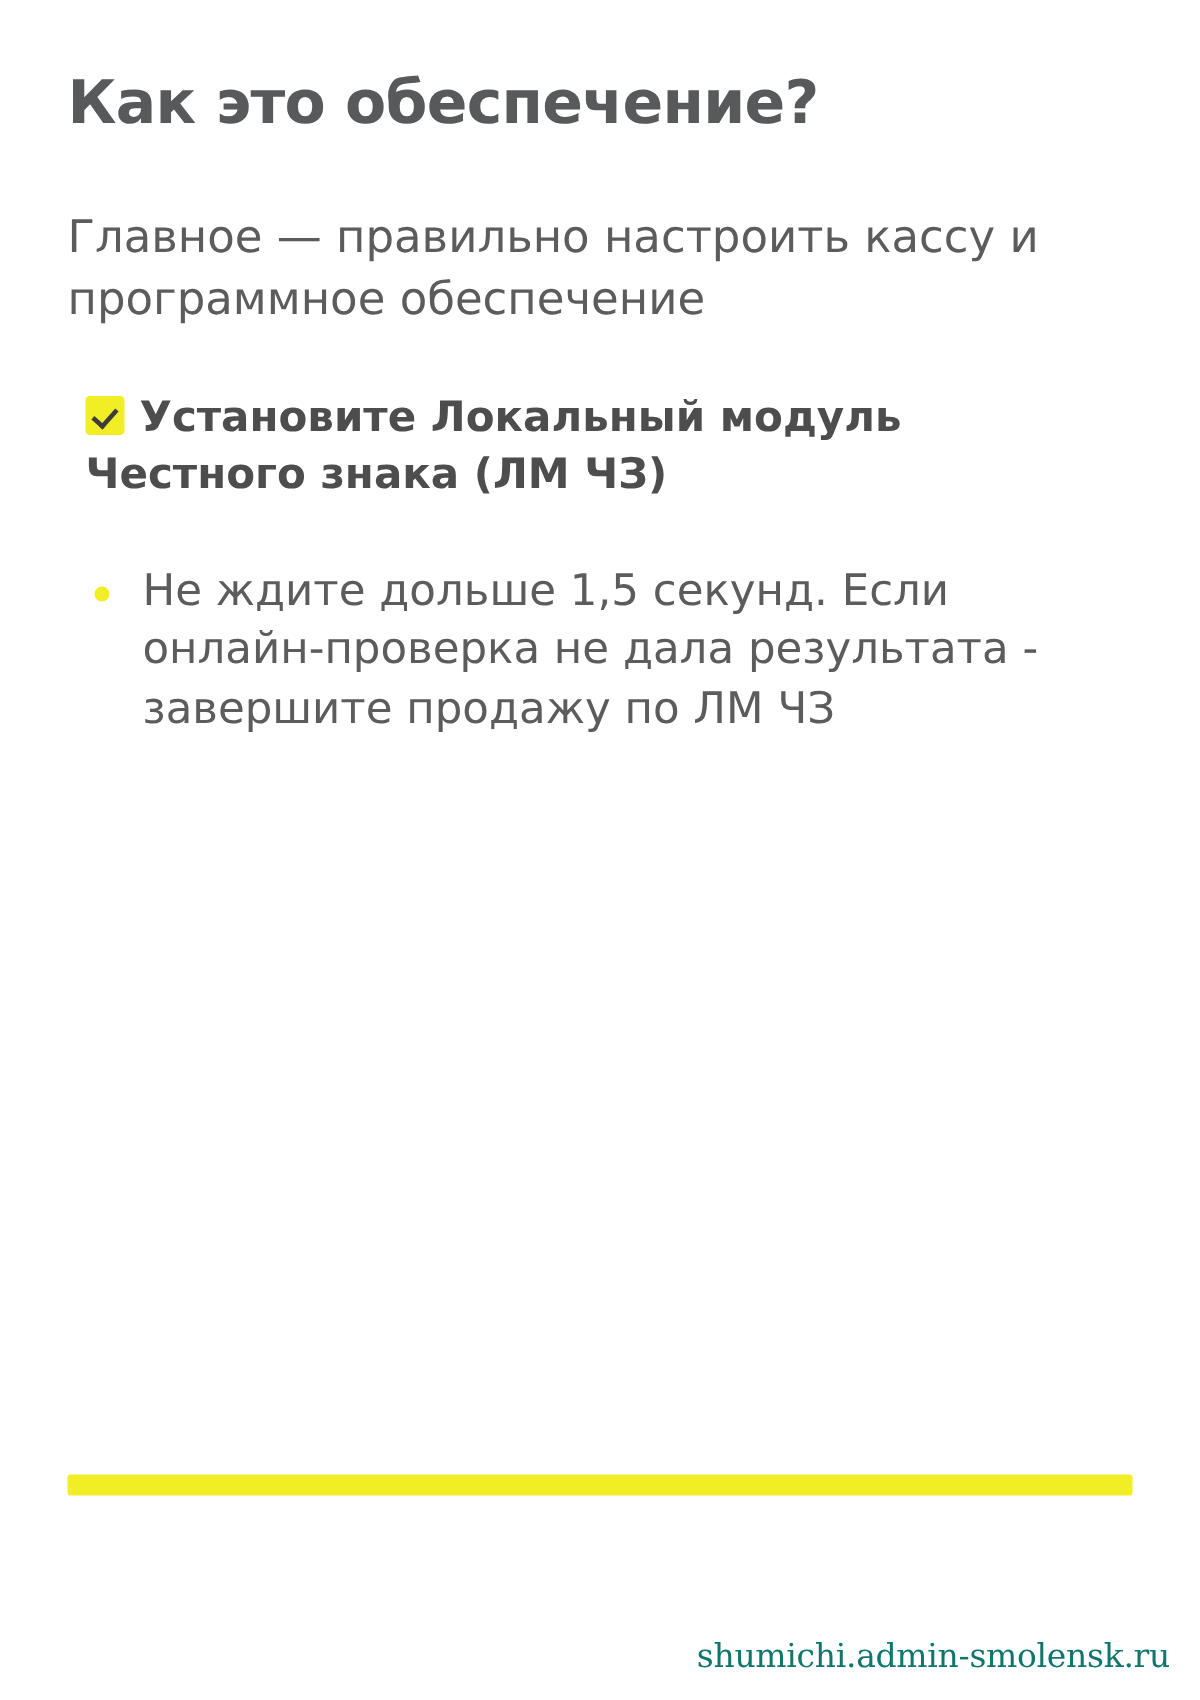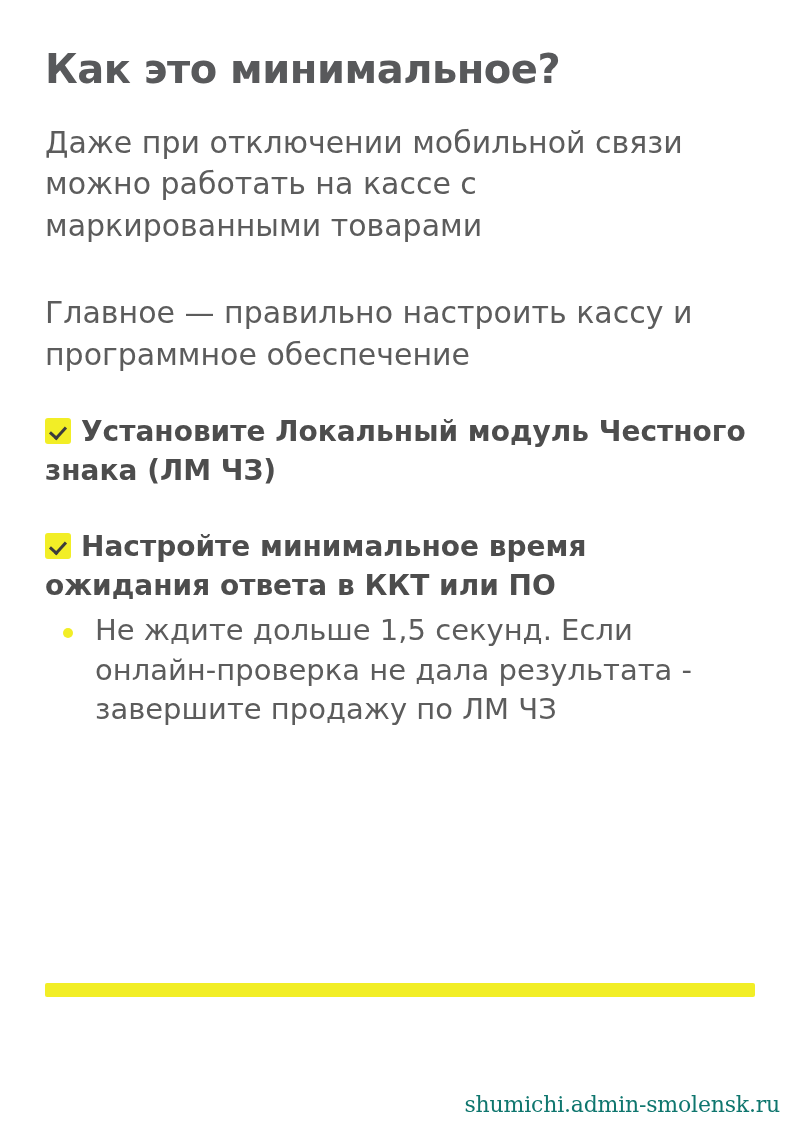--- a/index.html
+++ b/index.html
@@ -42,21 +42,21 @@
   .para-2 { margin-top: 46px; }
 
   .check-block {
     margin-top: 38px;
   }
   .check-head {
     font-size: 28px;
     font-weight: bold;
     color: #4d4d4d;
     line-height: 1.38;
-    margin: 0;
+    margin: 12px;
     text-indent: 0;
   }
   .check-icon {
     display: inline-block;
     width: 26px;
     height: 26px;
     background: #f2ee26;
     border-radius: 3px;
     position: relative;
     vertical-align: -3px;
@@ -113,31 +113,29 @@
     font-size: 22px;
     color: #0f766e;
     letter-spacing: -0.2px;
   }
 </style>
 </head>
 <body>
 
 <div class="page">
 
-  <h1 class="title">Как это минимальное?</h1>
+  <h1 class="title">Как это обеспечение?</h1>
 
-  <p class="para para-1">Даже при отключении мобильной связи можно работать на кассе с маркированными товарами</p>
   <p class="para para-2">Главное — правильно настроить кассу и программное обеспечение</p>
 
   <div class="check-block">
     <p class="check-head"><span class="check-icon"></span><span>Установите Локальный модуль Честного знака (ЛМ ЧЗ)</span></p>
   </div>
 
   <div class="check-block">
-    <p class="check-head"><span class="check-icon"></span><span>Настройте минимальное время ожидания ответа в ККТ или ПО</span></p>
     <ul class="bullet-list">
       <li>Не ждите дольше 1,5 секунд. Если онлайн-проверка не дала результата - завершите продажу по ЛМ ЧЗ</li>
     </ul>
   </div>
 
   <div class="divider"></div>
 
   <div class="footer">shumichi.admin-smolensk.ru</div>
 
 </div>

